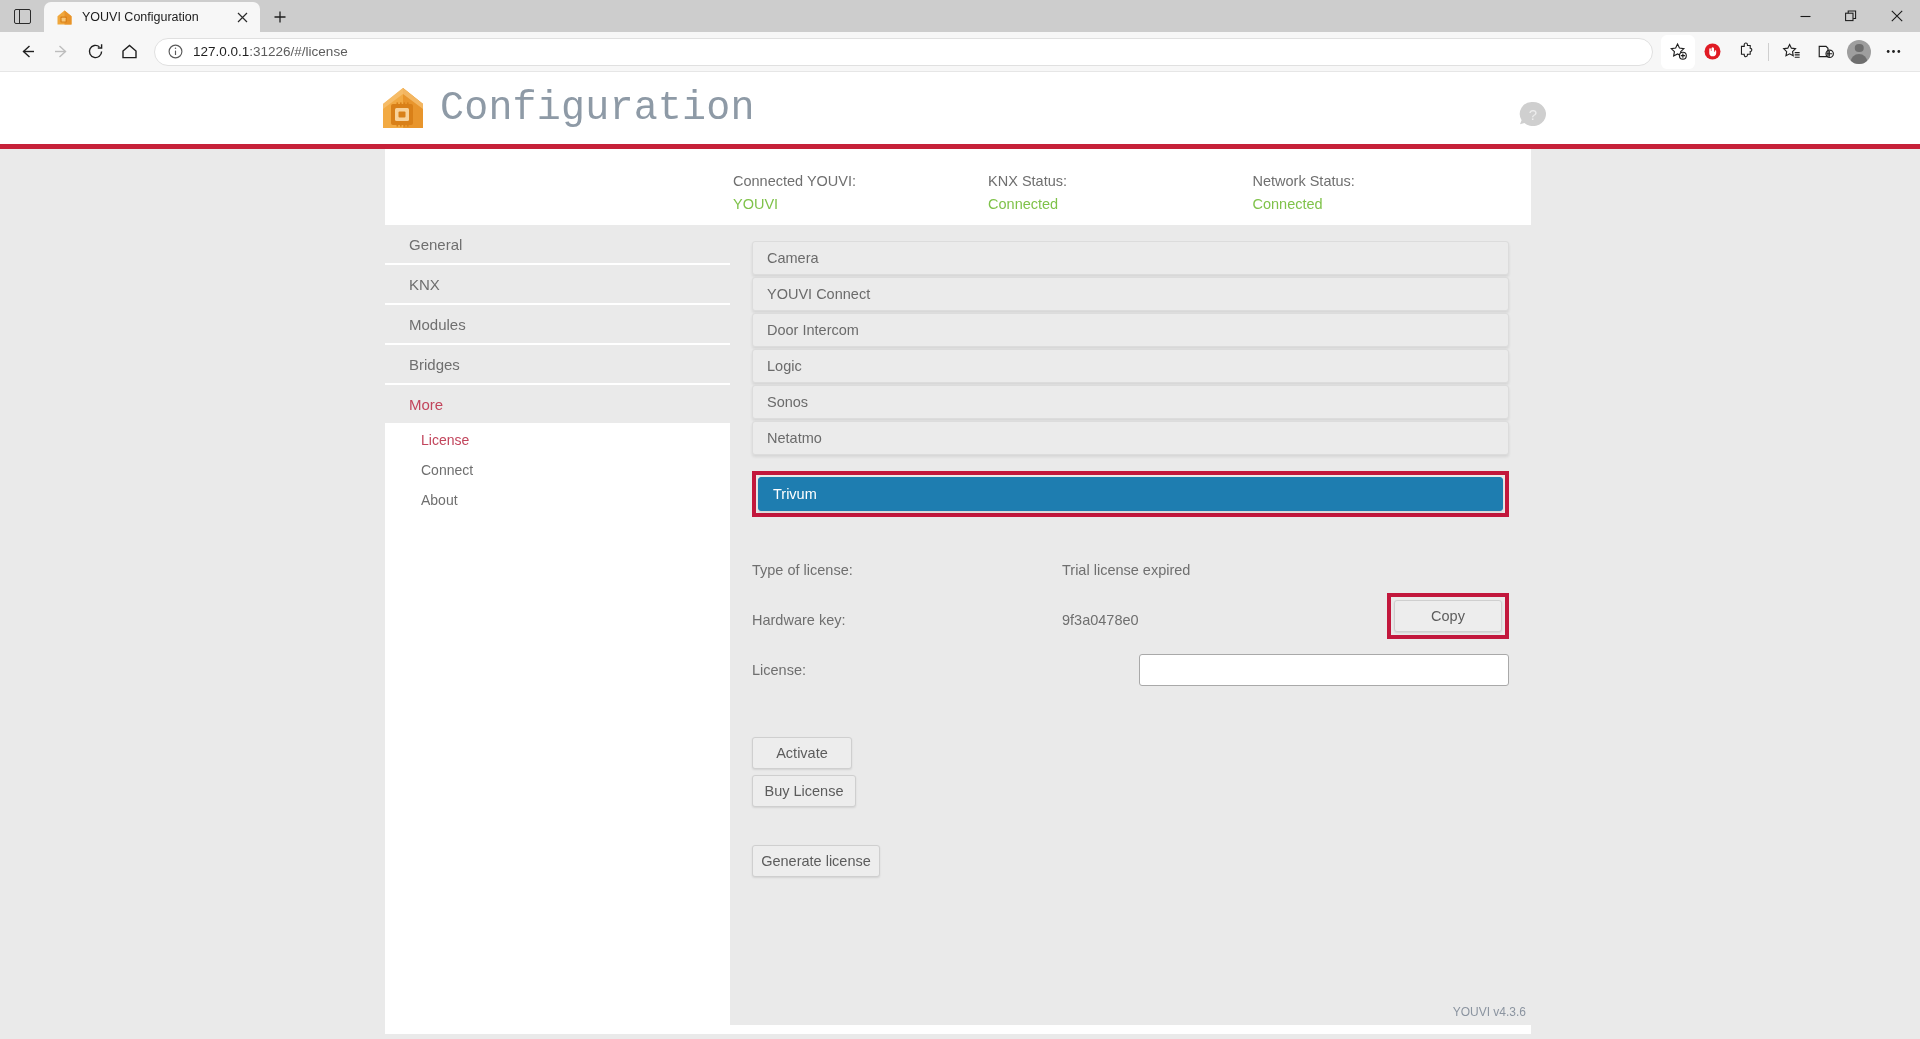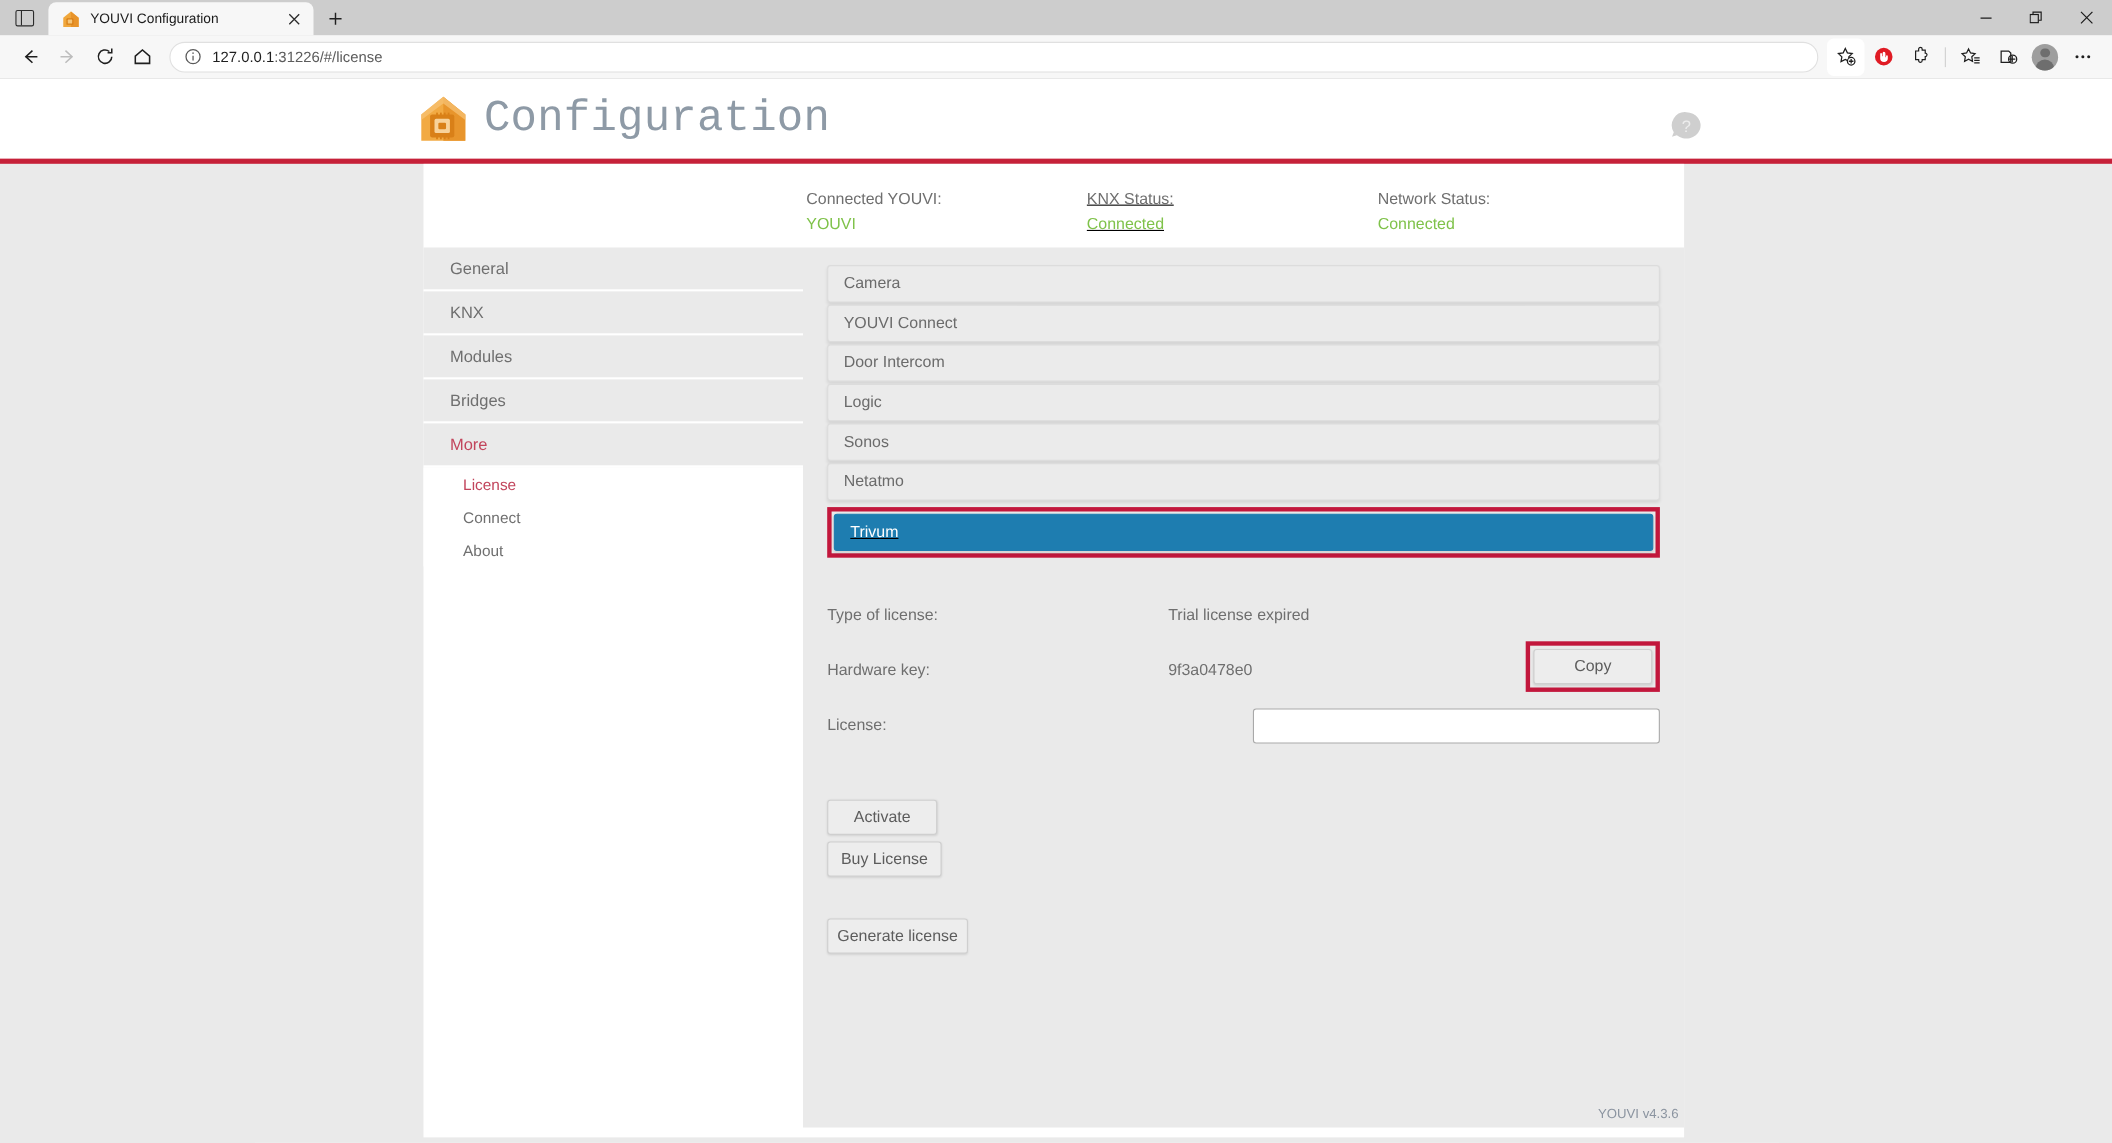--- a/index.html
+++ b/index.html
@@ -21,21 +21,21 @@
   }
   .tab-icon-box {
     width: 17px; height: 15px; border: 1.6px solid #2b2b2b; border-radius: 2px;
     position: relative;
   }
   .tab-icon-box::after {
     content: ""; position: absolute; left: 4px; top: 0; bottom: 0;
     border-left: 1.6px solid #2b2b2b;
   }
   .tab {
-    height: 30px; width: 241px; background: #f7f7f7;
+    height: 30px; width: 216px; background: #f7f7f7;
     border-radius: 7px 7px 0 0;
     display: flex; align-items: center; padding: 0 8px 0 12px;
     position: relative;
   }
   .tab-favicon {
     width: 17px; height: 17px; flex: 0 0 17px; position: relative; margin-right: 9px;
   }
   .tab-favicon svg { display: block; }
   .tab-title {
     font-size: 12.5px; color: #1b1b1b; white-space: nowrap;
@@ -130,21 +130,21 @@
   .card {
     position: absolute; left: 385px; top: 0; width: 1146px; background: #ffffff;
     height: 885px;
   }
 
   .status-row {
     display: flex; padding: 24px 16px 20px 0; height: 76px;
   }
   .status-col { font-size: 14.5px; }
   .status-col:nth-child(1) { margin-left: 348px; width: 272px; }
-  .status-col:nth-child(2) { width: 282px; text-decoration: underline; }
+  .status-col:nth-child(2) { width: 282px; }
   .status-col:nth-child(3) { width: 280px; }
   .status-label { color: #6f6f6f; margin-bottom: 7px; }
   .status-value { color: #7fc24a; }
 
   .panes { display: flex; }
   .sidebar {
     width: 345px; flex: 0 0 345px; padding-top: 0;
   }
   .side-item {
     height: 40px; background: #eaeaea; display: flex; align-items: center;
@@ -169,22 +169,22 @@
     height: 34px; background: #ebebeb; border: 1px solid #dcdcdc; border-radius: 3px;
     display: flex; align-items: center; padding-left: 14px;
     font-size: 14.5px; color: #6b6b6b; margin-bottom: 0px;
     box-shadow: 0 2px 3px rgba(0,0,0,0.09);
   }
   .lic-row + .lic-row { margin-top: 2px; }
   .lic-row.selected {
     background: #1e7db0; border-color: #1e7db0; color: #ffffff;
   }
   .lic-row-wrap.highlight {
-    border: 4px solid #c2173c; padding: 2px; margin-top: 6px;
-    position: relative; z-index: 3; background: #eaeaea; text-decoration: underline;
+    border: 4px solid #c2173c; padding: 2px; margin-top: 16px;
+    position: relative; z-index: 3; background: #eaeaea;
   }
   .lic-row-wrap.highlight .lic-row { margin: 0; }
 
   .detail { margin-top: 28px; }
   .detail-row {
     display: flex; align-items: center; height: 50px; position: relative;
   }
   .detail-label {
     width: 310px; flex: 0 0 310px; font-size: 14.5px; color: #6f6f6f;
   }

